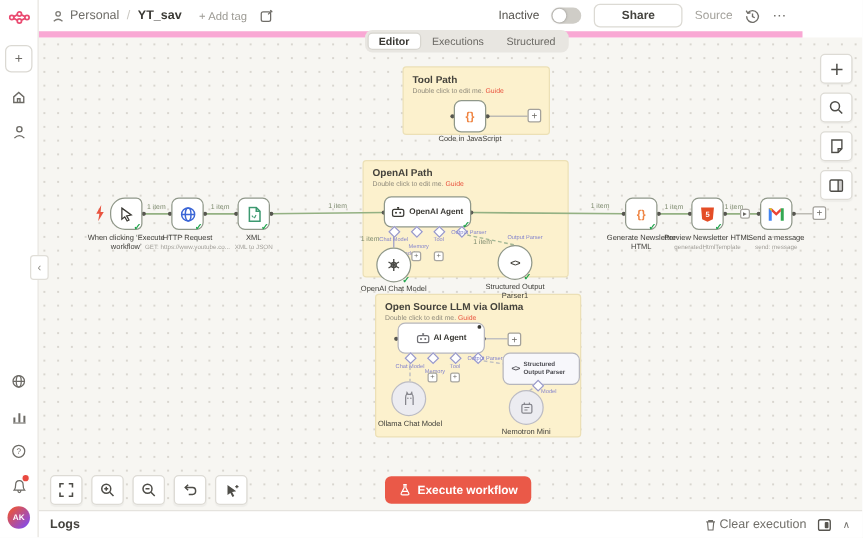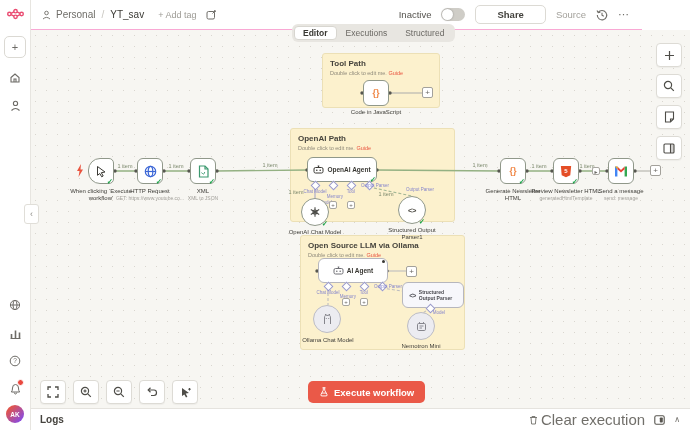--- a/index.html
+++ b/index.html
@@ -8,24 +8,24 @@
   
   #sidebar{position:absolute;left:0;top:0;width:30px;height:430px;background:#fff;border-right:1px solid #e7e5e0;z-index:30;display:flex;flex-direction:column;align-items:center;}
   #logo{width:30px;height:28px;display:flex;align-items:center;justify-content:center;}
   .sb-btn{width:20px;height:20px;border:1px solid #dbd9d3;border-radius:5px;background:#fff;display:flex;align-items:center;justify-content:center;color:#6d6b66;font-size:11px;margin-top:8px;cursor:pointer;}
   .sb-icn{width:16px;height:16px;display:flex;align-items:center;justify-content:center;margin-top:12px;color:#6d6b66;}
   .sb-spacer{flex:1;}
   #avatar{width:18px;height:18px;border-radius:50%;background:linear-gradient(135deg,#e0544c 20%,#8a4be0 85%);color:#fff;font-size:6.5px;font-weight:bold;display:flex;align-items:center;justify-content:center;margin:8px 0 7px 0;}
   .bell-wrap{position:relative;}
   .red-dot{position:absolute;right:-1px;top:-2px;width:5px;height:5px;border-radius:50%;background:#e9483f;border:1px solid #fff;}
   
-  #header{position:absolute;left:30px;top:0;width:612px;height:30px;background:#fff;border-bottom:1px solid #f9a8d4;z-index:25;display:flex;align-items:center;padding:0 12px;box-sizing:border-box;}
+  #header{position:absolute;left:30px;top:0;width:612px;height:30px;background:#fff;border-bottom:5px solid #f9a8d4;z-index:25;display:flex;align-items:center;padding:0 12px;box-sizing:border-box;}
   .bc-txt{font-size:10px;color:#6f6d68;margin-left:5px;}
   .bc-sep{font-size:10px;color:#c9c7c1;margin:0 6px;}
-  .bc-name{font-size:10px;color:#3a3934;font-weight:normal;}
+  .bc-name{font-size:10px;color:#3a3934;font-weight:bold;}
   .add-tag{font-size:9px;color:#9d9b95;margin-left:14px;cursor:pointer;}
   .hdr-right{margin-left:auto;display:flex;align-items:center;gap:10px;}
   .inactive-lbl{font-size:9.5px;color:#55534e;}
   .toggle{width:24px;height:13px;border-radius:7px;background:#cfcdc7;position:relative;cursor:pointer;}
   .toggle .knob{position:absolute;left:1px;top:1px;width:11px;height:11px;border-radius:50%;background:#fff;box-shadow:0 0 2px rgba(0,0,0,.35);}
   .share-btn{border:1px solid #dcdad4;border-radius:5px;background:#fff;font-size:9.5px;color:#43423d;padding:3px 21px;font-weight:bold;cursor:pointer;}
   .saved-lbl{font-size:9.5px;color:#a3a19b;}
   .hdr-icn{color:#6f6d68;display:flex;align-items:center;}
   
   #tabs{position:absolute;left:292px;top:24px;z-index:40;background:#e8e6e1;border-radius:6px;padding:2px;display:flex;align-items:center;}
@@ -60,21 +60,21 @@
   
   #execute{position:absolute;left:278px;top:351px;height:22px;background:#ea5948;border:none;border-radius:5px;color:#fff;font-size:9.5px;font-weight:bold;display:flex;align-items:center;gap:5px;padding:0 11px;z-index:10;cursor:pointer;font-family:"Liberation Sans",sans-serif;}
   
   #rightbar{position:absolute;right:8px;top:13px;display:flex;flex-direction:column;gap:7px;z-index:10;}
   
   #collapse{position:absolute;left:24px;top:204px;width:13px;height:18px;background:#fff;border:1px solid #e0ded8;border-radius:3px;display:flex;align-items:center;justify-content:center;font-size:9px;color:#8d8b85;z-index:35;cursor:pointer;}
   
   #logsbar{position:absolute;left:30px;top:408px;width:660px;height:22px;background:#fff;border-top:1px solid #e5e3de;z-index:25;display:flex;align-items:center;padding:0 10px;box-sizing:border-box;}
   #logsbar .logs-title{font-size:10px;font-weight:bold;color:#45433e;}
   #logsbar .right{margin-left:auto;display:flex;align-items:center;gap:9px;color:#716f6a;}
-  #logsbar .clear{font-size:15px;color:#716f6a;display:flex;align-items:center;gap:3px;cursor:pointer;}
+  #logsbar .clear{font-size:10px;color:#716f6a;display:flex;align-items:center;gap:3px;cursor:pointer;}
   .chev-up{font-size:8px;color:#716f6a;cursor:pointer;}
 </style>
 </head>
 <body>
 
 <div id="app">
 
   <div id="sidebar">
     <div id="logo">
       <svg width="17" height="12" viewBox="0 0 17 12">

